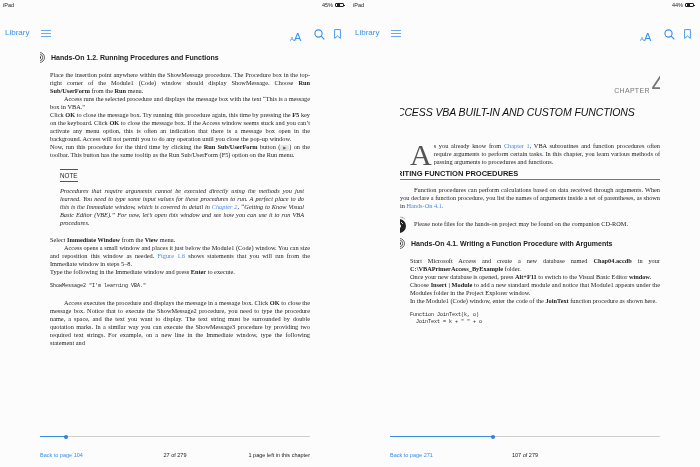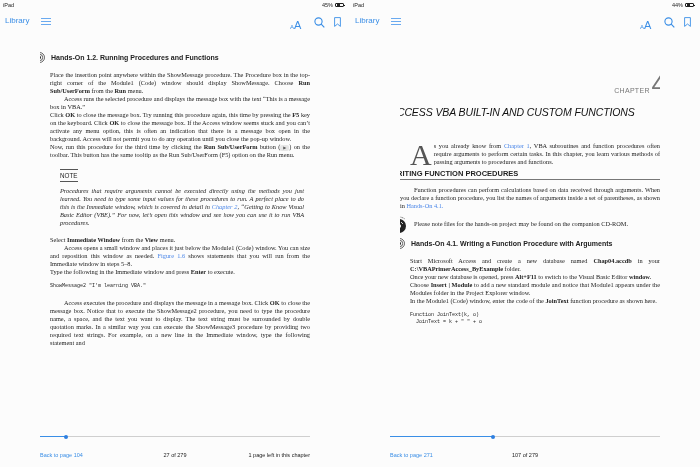--- a/index.html
+++ b/index.html
@@ -7,21 +7,21 @@
   body { font-family: "Liberation Serif", serif; color: #222; position: relative; }
   .pane { position: absolute; top: 0; width: 350px; height: 467px; background: #fcfcfc; }
   .pane.left { left: 0; }
   .pane.right { left: 350px; }
   .statusbar { position: absolute; top: 0; left: 0; right: 0; height: 10px; font-family: "Liberation Sans", sans-serif; font-size: 5.5px; color: #222; }
   .statusbar .carrier { position: absolute; left: 3px; top: 2px; }
   .statusbar .battery { position: absolute; right: 6px; top: 2px; display: flex; align-items: center; gap: 2px; }
   .batt-icon { width: 9px; height: 4.5px; border: 0.7px solid #222; border-radius: 1px; position: relative; }
   .batt-icon .fill { position: absolute; left: 0.5px; top: 0.5px; bottom: 0.5px; background: #222; }
   .batt-icon::after { content: ""; position: absolute; right: -2px; top: 1px; width: 1px; height: 1.6px; background: #222; }
-  .toolbar { position: absolute; top: 12px; left: 0; right: 0; height: 20px; font-family: "Liberation Sans", sans-serif; }
+  .toolbar { position: absolute; top: 24px; left: 0; right: 0; height: 20px; font-family: "Liberation Sans", sans-serif; }
   .library-btn { position: absolute; left: 5px; top: 4px; color: #3a8ee6; font-size: 8px; cursor: pointer; }
   .toc-icon { position: absolute; left: 41px; top: 6px; width: 10px; height: 8px; cursor: pointer; }
   .toc-icon span { display: block; height: 1px; background: #6aaaf0; margin-bottom: 2px; }
   .font-icon { position: absolute; left: 290px; top: 3px; color: #3a8ee6; cursor: pointer; }
   .font-icon .small { font-size: 6px; }
   .font-icon .big { font-size: 11px; }
   .search-icon { position: absolute; left: 314px; top: 5px; width: 11px; height: 11px; cursor: pointer; }
   .bookmark-icon { position: absolute; left: 334px; top: 5px; width: 7px; height: 10px; cursor: pointer; }
   .page { position: absolute; top: 30px; left: 40px; right: 40px; bottom: 40px; overflow: hidden; font-size: 6.3px; line-height: 8px; }
   .handson { display: flex; align-items: center; gap: 6px; font-family: "Liberation Sans", sans-serif; font-weight: bold; font-size: 7px; margin-left: -6px; }

